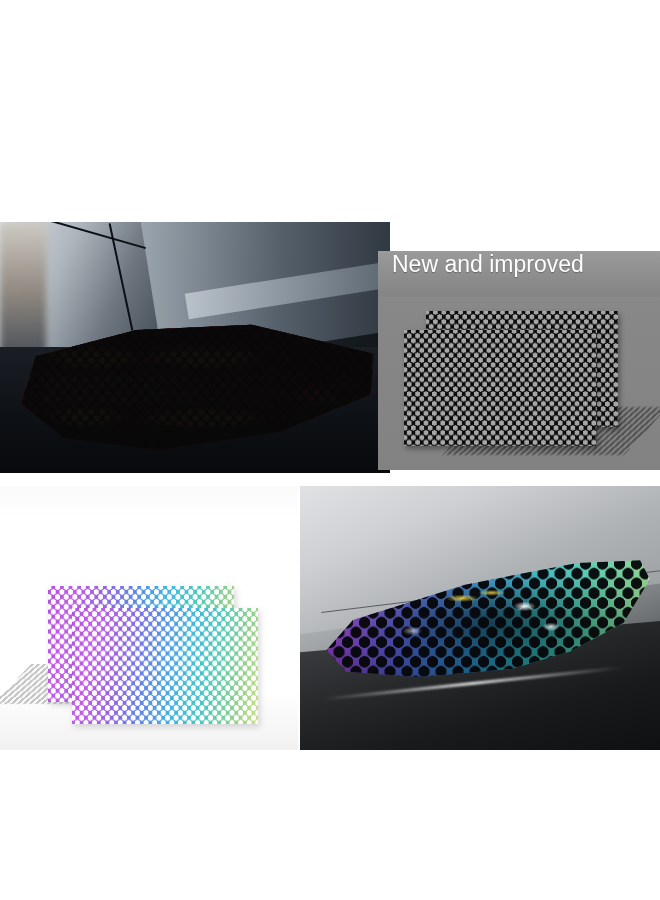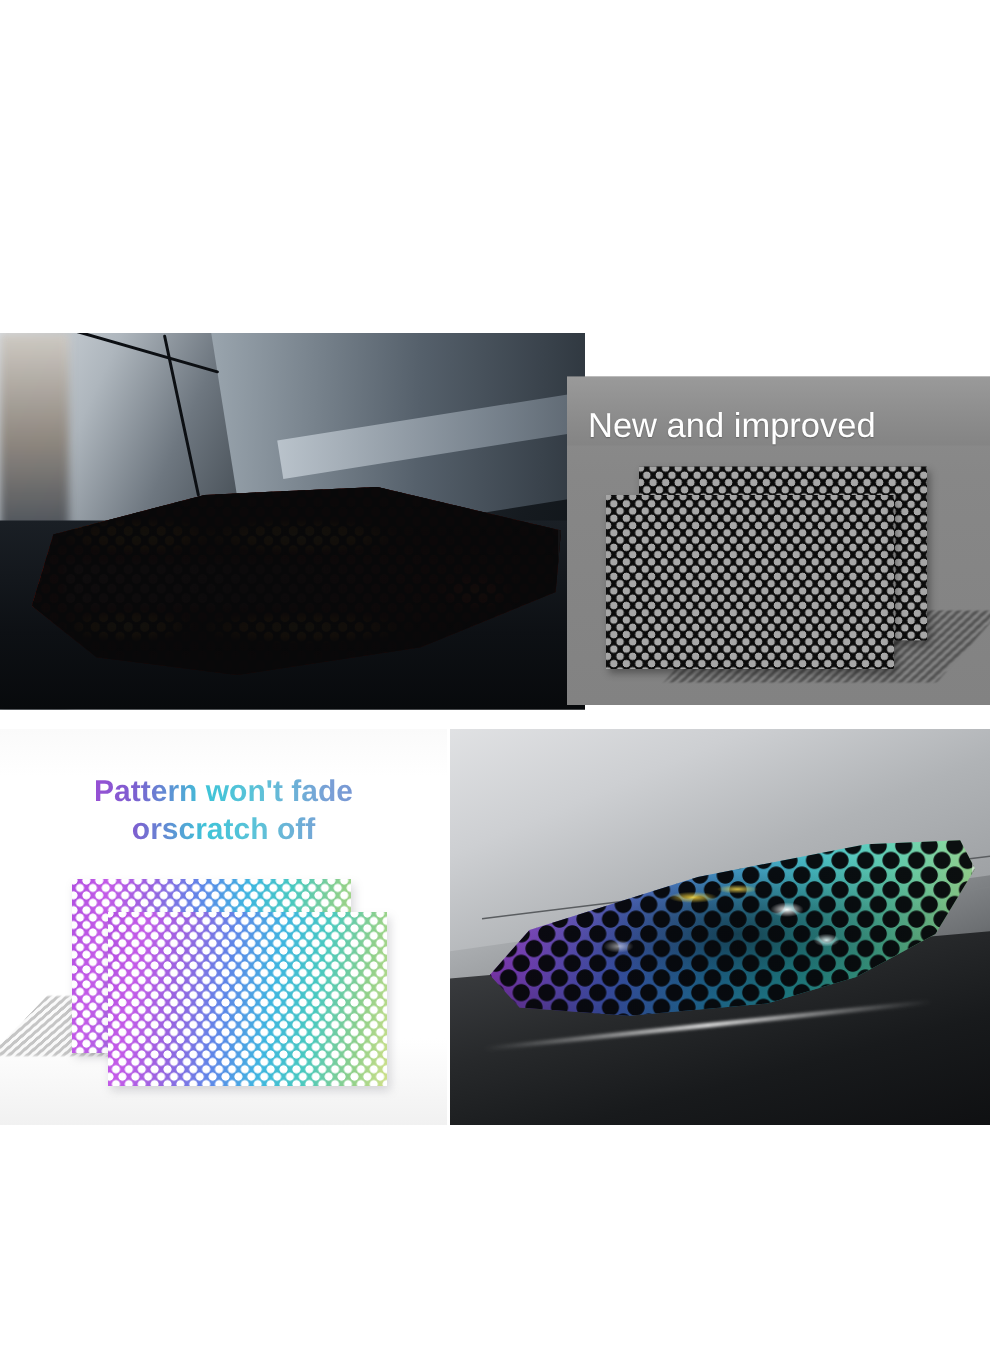--- a/index.html
+++ b/index.html
@@ -101,21 +101,21 @@
     position:absolute;left:38px;top:10px;width:110px;height:2px;
     background:#0c0f13;transform:rotate(16deg);border-radius:2px;
   }
 
   
   .p-tr{left:378px;top:251px;width:282px;height:219px;
         background:linear-gradient(180deg,#8d8d8d 0%,#878787 30%,#828282 100%);}
   .p-tr .hdr{
     position:absolute;left:0;top:0;width:282px;height:46px;
     background:linear-gradient(180deg,#9a9a9a 0%,#8c8c8c 60%,#848484 100%);
-    display:flex;align-items:flex-end;
+    display:flex;align-items:flex-start;
   }
   .p-tr .hdr span{
     color:#ffffff;font-size:23px;font-weight:normal;padding-left:14px;
     text-shadow:0 1px 1px rgba(0,0,0,.28);white-space:nowrap;
   }
   .sheetwrap{position:absolute;left:0;top:46px;width:282px;height:173px;}
   .bshadow{
     position:absolute;left:86px;top:110px;width:182px;height:48px;
     background:repeating-linear-gradient(100deg,rgba(45,45,45,.55) 0 3px, rgba(120,120,120,.15) 3px 6px);
     transform:skewX(-42deg);filter:blur(.6px);
@@ -255,22 +255,20 @@
       <span>New and improved</span>
     </div>
     <div class="sheetwrap">
       <div class="bshadow"></div>
       <div class="bsheet back"></div>
       <div class="bsheet front"></div>
     </div>
   </div>
 
   <div class="panel p-bl">
-    <div class="cap">Pattern won't fade
-orscratch off</div>
     <div class="rwrap">
       <div class="rshadow"></div>
       <div class="rsheet back">
         <div class="base"></div>
         <div class="dots"></div>
       </div>
       <div class="rsheet front">
         <div class="base"></div>
         <div class="dots"></div>
       </div>

